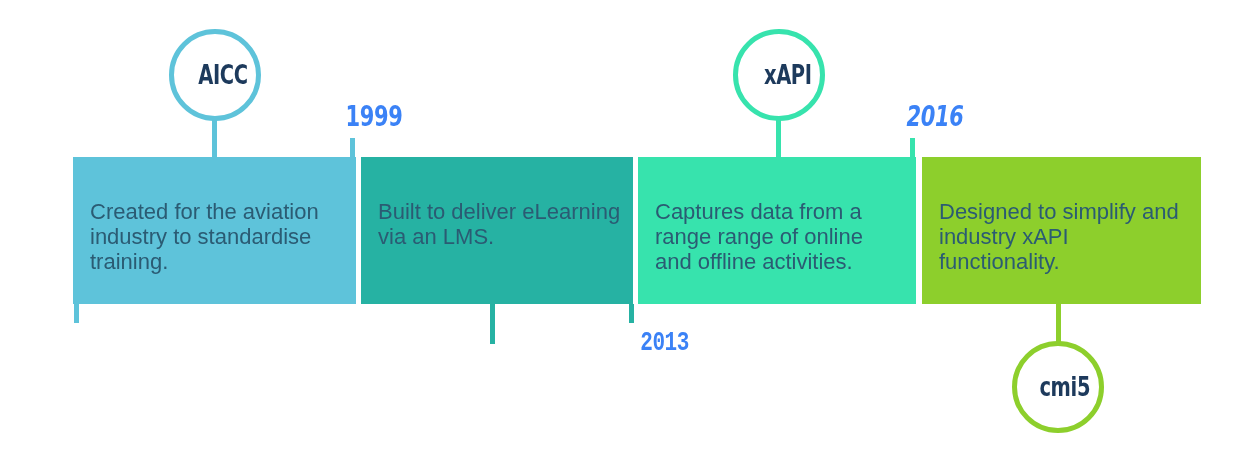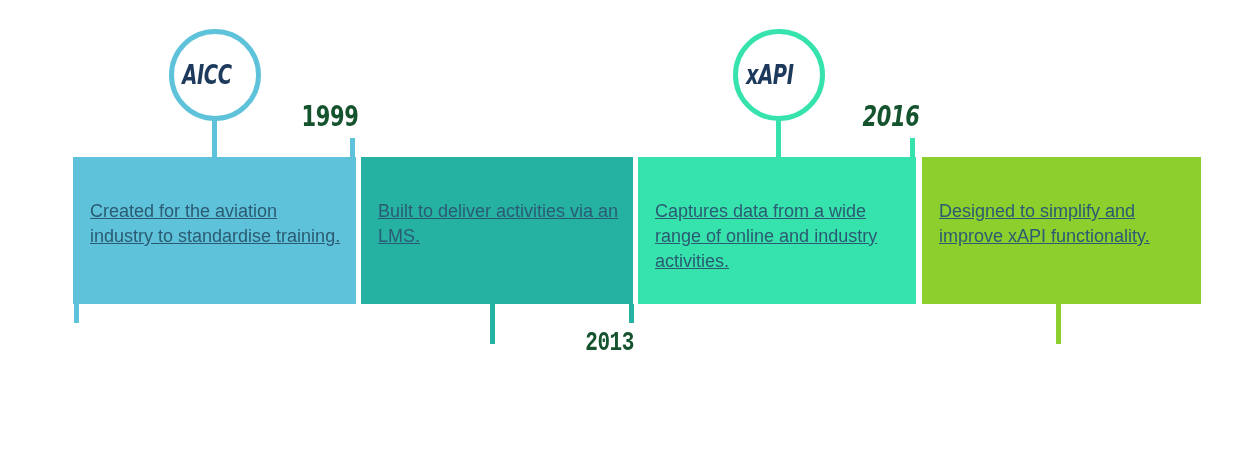--- a/index.html
+++ b/index.html
@@ -8,88 +8,91 @@
     font-family:"Liberation Sans", sans-serif; overflow:hidden;
   }
   
   .block { position:absolute; top:157px; height:147px; box-sizing:border-box; }
   .b1 { left:73px;  width:283px; background:#5EC3DA; }
   .b2 { left:361px; width:272px; background:#26B2A3; }
   .b3 { left:638px; width:278px; background:#37E3AD; }
   .b4 { left:922px; width:279px; background:#8DCF2C; }
   .desc {
     margin:0; padding:42px 12px 0 17px;
-    font-size:18px; line-height:25px; color:#2B5B73;text-decoration:underline;
+    font-size:22px; line-height:25px; color:#2B5B73;
   }
   
   .stem { position:absolute; width:5px; height:41px; }
   .s-aicc  { left:212px;  top:117px; background:#5EC3DA; }
   .s-scorm { left:490px;  top:303px; background:#26B2A3; }
   .s-xapi  { left:776px;  top:117px; background:#37E3AD; }
   .s-cmi5  { left:1056px; top:303px; background:#8DCF2C; }
   
   .circle {
     position:absolute; width:82px; height:82px; border-radius:50%;
     background:#ffffff; border:5px solid;
-    display:flex; align-items:center; justify-content:flex-start;font-style:italic;
+    display:flex; align-items:center; justify-content:flex-end;
   }
   .c-aicc  { left:169px;  top:29px;  border-color:#5EC3DA; }
   .c-scorm { left:447px;  top:341px; border-color:#26B2A3; }
   .c-xapi  { left:733px;  top:29px;  border-color:#37E3AD; }
   .c-cmi5  { left:1012px; top:341px; border-color:#8DCF2C; }
   .clabel {
     font-family:"DejaVu Sans", sans-serif; font-weight:bold; font-size:26px;
     color:#1D3A5C; transform:scaleX(0.75); letter-spacing:-0.5px; white-space:nowrap;
   }
   
   .tick { position:absolute; width:5px; height:19px; }
   .t-1988 { left:74px;  top:304px; background:#5EC3DA; }
   .t-1999 { left:350px; top:138px; background:#5EC3DA; }
   .t-2013 { left:629px; top:304px; background:#26B2A3; }
   .t-2016 { left:910px; top:138px; background:#37E3AD; }
   
   .year {
-    position:absolute; width:120px; text-align:left;
+    position:absolute; width:120px; text-align:right;
     font-family:"DejaVu Sans", sans-serif; font-weight:bold; font-size:28px;
-    color:#14532d; line-height:28px;
+    color:#3b82f6; line-height:28px;
   }
   .year span { display:inline-block; transform:scaleX(0.75); letter-spacing:-0.5px; }
   .y-1988 { left:21px;  top:329px; }
   .y-1999 { left:292px; top:103px; }
   .y-2013 { left:577px; top:329px;font-family:Liberation Mono, monospace; }
   .y-2016 { left:853px; top:103px;font-style:italic; }
 </style>
 </head>
 <body>
 
 <div class="canvas">
 
   <div class="block b1">
     <p class="desc">Created for the aviation industry to standardise training.</p>
   </div>
   <div class="block b2">
-    <p class="desc">Built to deliver activities via an LMS.</p>
+    <p class="desc">Built to deliver eLearning via an LMS.</p>
   </div>
   <div class="block b3">
-    <p class="desc">Captures data from a wide range of online and industry activities.</p>
+    <p class="desc">Captures data from a range range of online and offline activities.</p>
   </div>
   <div class="block b4">
-    <p class="desc">Designed to simplify and improve xAPI functionality.</p>
+    <p class="desc">Designed to simplify and industry xAPI functionality.</p>
   </div>
 
   <div class="stem s-aicc"></div>
   <div class="stem s-scorm"></div>
   <div class="stem s-xapi"></div>
   <div class="stem s-cmi5"></div>
 
   <div class="circle c-aicc">
     <span class="clabel">AICC</span>
   </div>
   <div class="circle c-xapi">
     <span class="clabel">xAPI</span>
+  </div>
+  <div class="circle c-cmi5">
+    <span class="clabel">cmi5</span>
   </div>
 
   <div class="tick t-1988"></div>
   <div class="tick t-1999"></div>
   <div class="tick t-2013"></div>
   <div class="tick t-2016"></div>
 
   <div class="year y-1999">
     <span>1999</span>
   </div>

